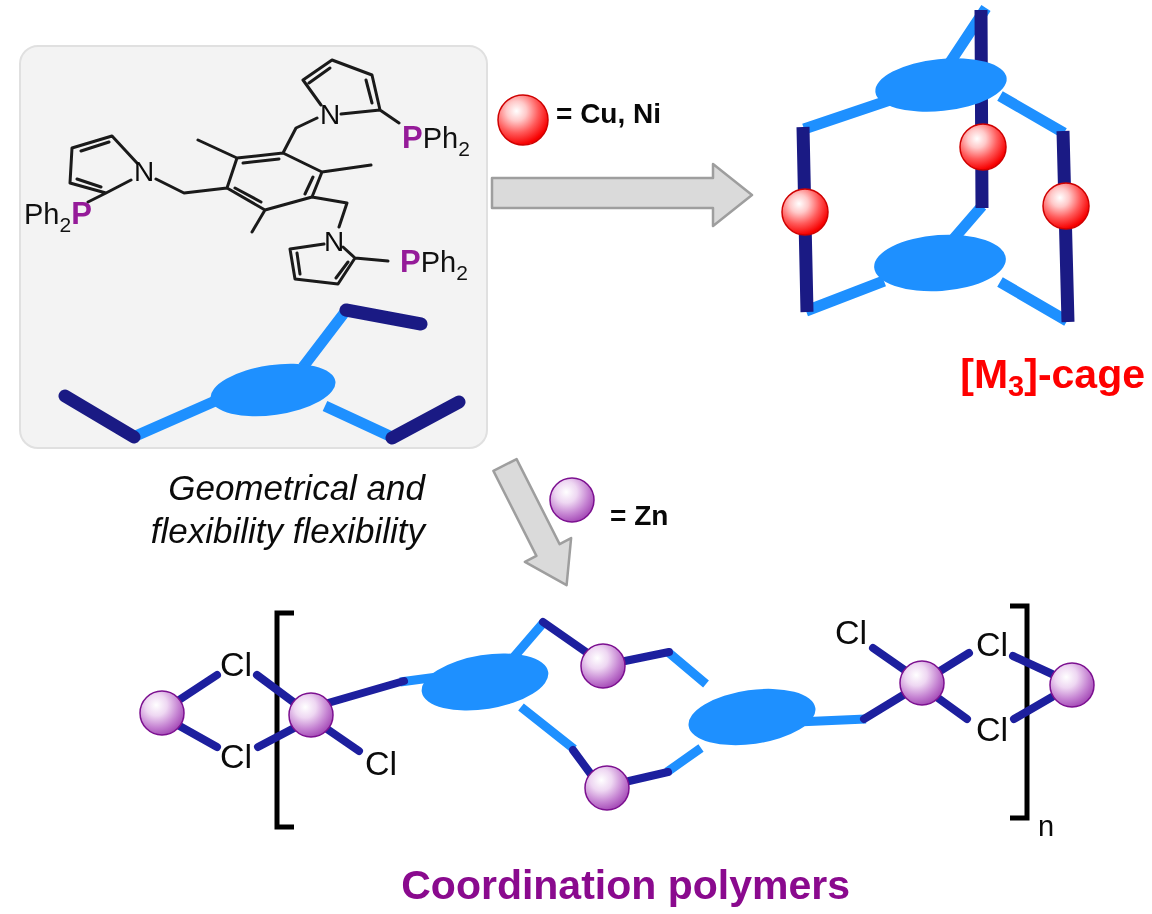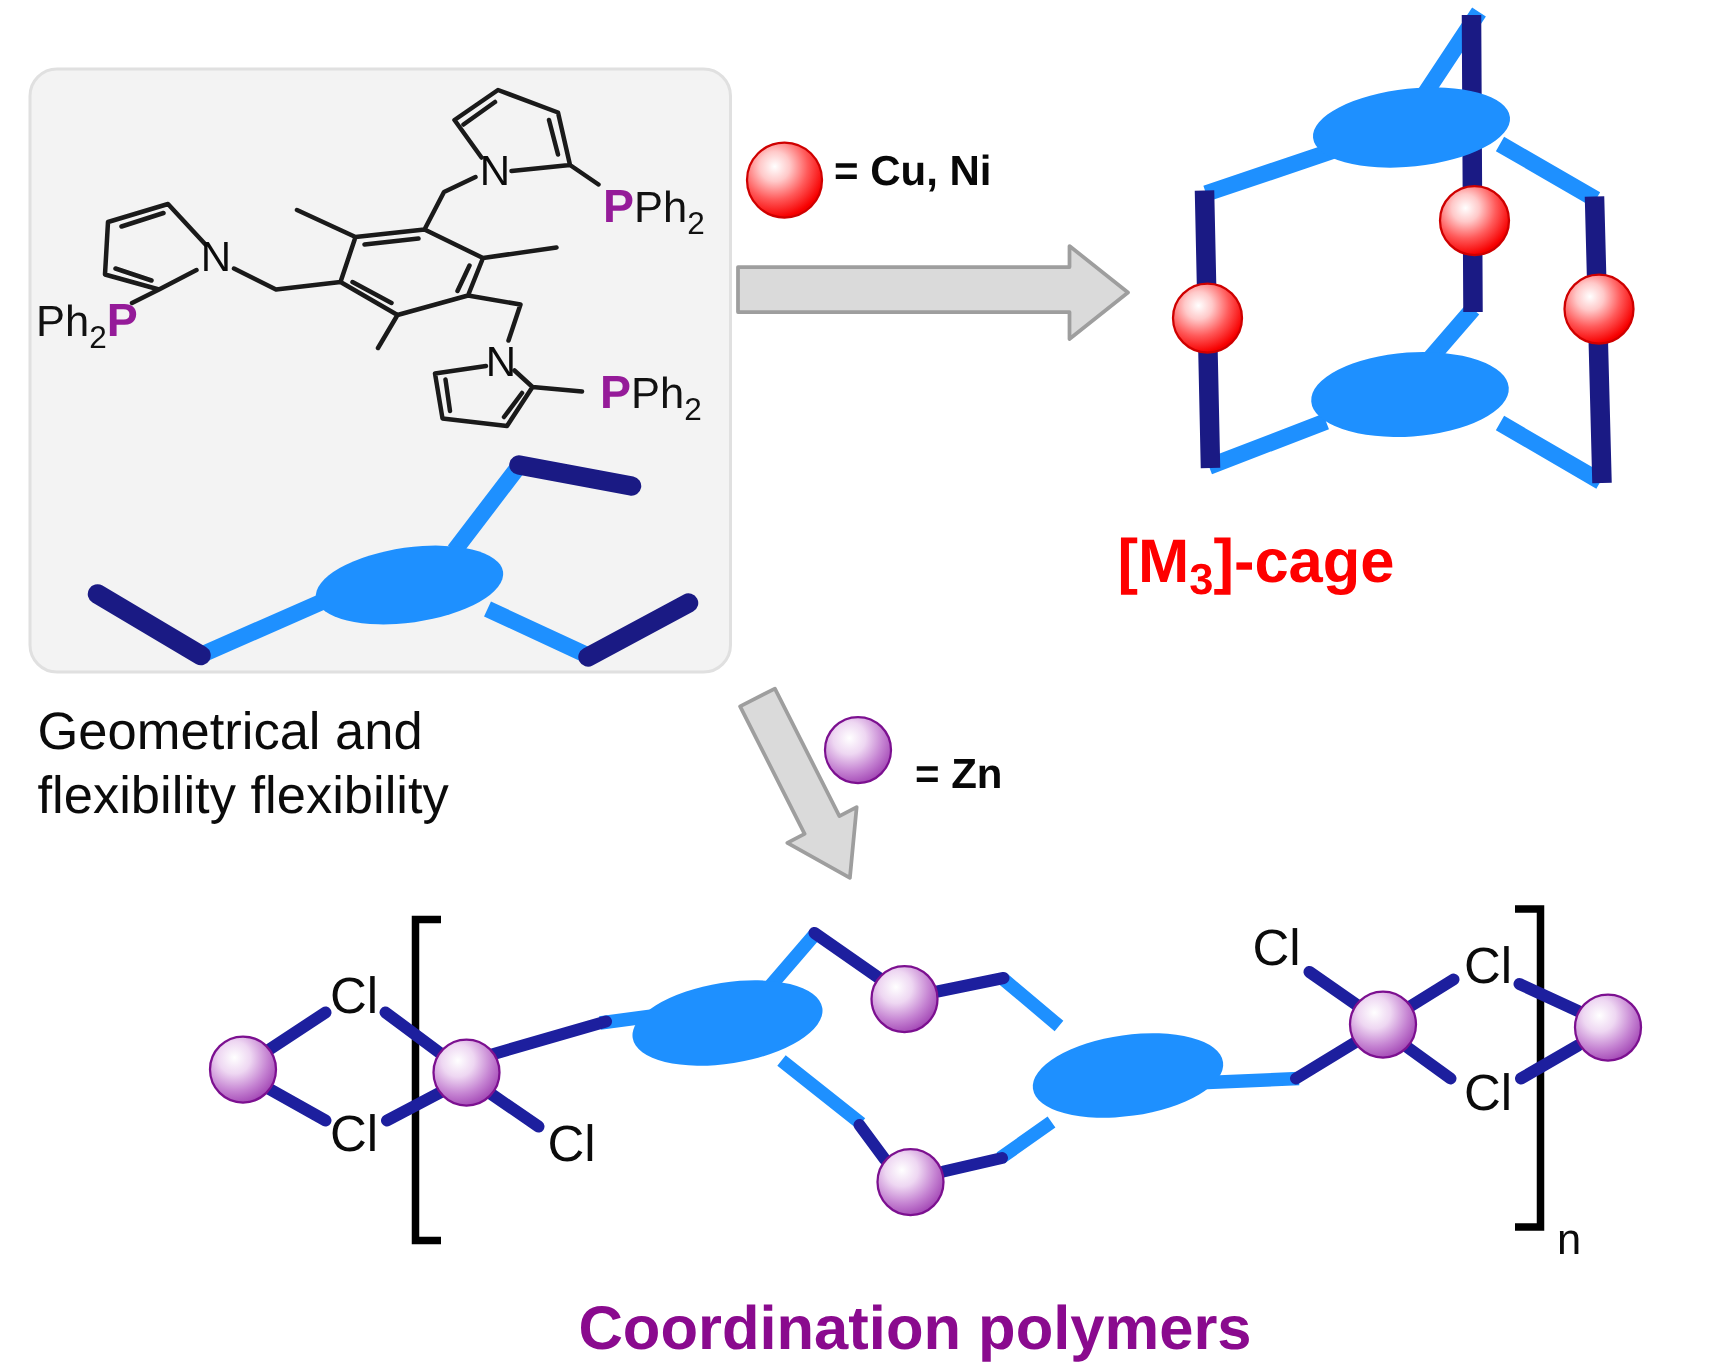--- a/index.html
+++ b/index.html
@@ -10,32 +10,32 @@
   .scheme{position:absolute;left:0;top:0;}
   svg text{font-family:"Liberation Sans",sans-serif;fill:#0b0b0b;}
   .atom-label{font-size:28px;}
   .cl-label{font-size:34px;}
   .sub-n{font-size:29px;}
   .p-main{font-size:29px;fill:#111111;}
   .p-sub{font-size:21px;fill:#111111;}
   .p-atom{font-size:31px;font-weight:bold;fill:#951b99;}
   .caption{position:absolute;color:#0b0b0b;}
   .ligand-caption{
-    left:25px;top:466px;width:400px;text-align:left;
-    font-size:35px;line-height:1.24;
+    left:25px;top:466px;width:400px;text-align:right;
+    font-style:italic;font-size:35px;line-height:1.24;
   }
   .legend-label{font-size:28px;font-weight:bold;color:#080808;white-space:nowrap;}
   .legend-cu{left:556px;top:98px;}
   .legend-zn{left:610px;top:477px;margin-top:23px;}
-  .cage-caption{left:745px;top:352px;width:400px;text-align:left;}
+  .cage-caption{left:745px;top:352px;width:400px;text-align:right;}
   .cage-title{font-weight:bold;font-size:41px;color:#fe0000;line-height:1.12;}
   .cage-title .sub3{font-size:29px;vertical-align:-8px;}
   .cage-subtitle{font-style:italic;font-size:39px;color:#0b0b0b;line-height:1.1;margin-top:2px;}
   .polymer-caption{
-    left:370px;top:862px;width:480px;text-align:center;
+    left:370px;top:862px;width:480px;text-align:right;
     font-weight:bold;font-size:41px;color:#8a0a8e;
   }
 </style>
 </head>
 <body>
 
 <div class="canvas">
 
   <svg class="scheme" width="1152" height="914" viewBox="0 0 1152 914">
     <defs>

